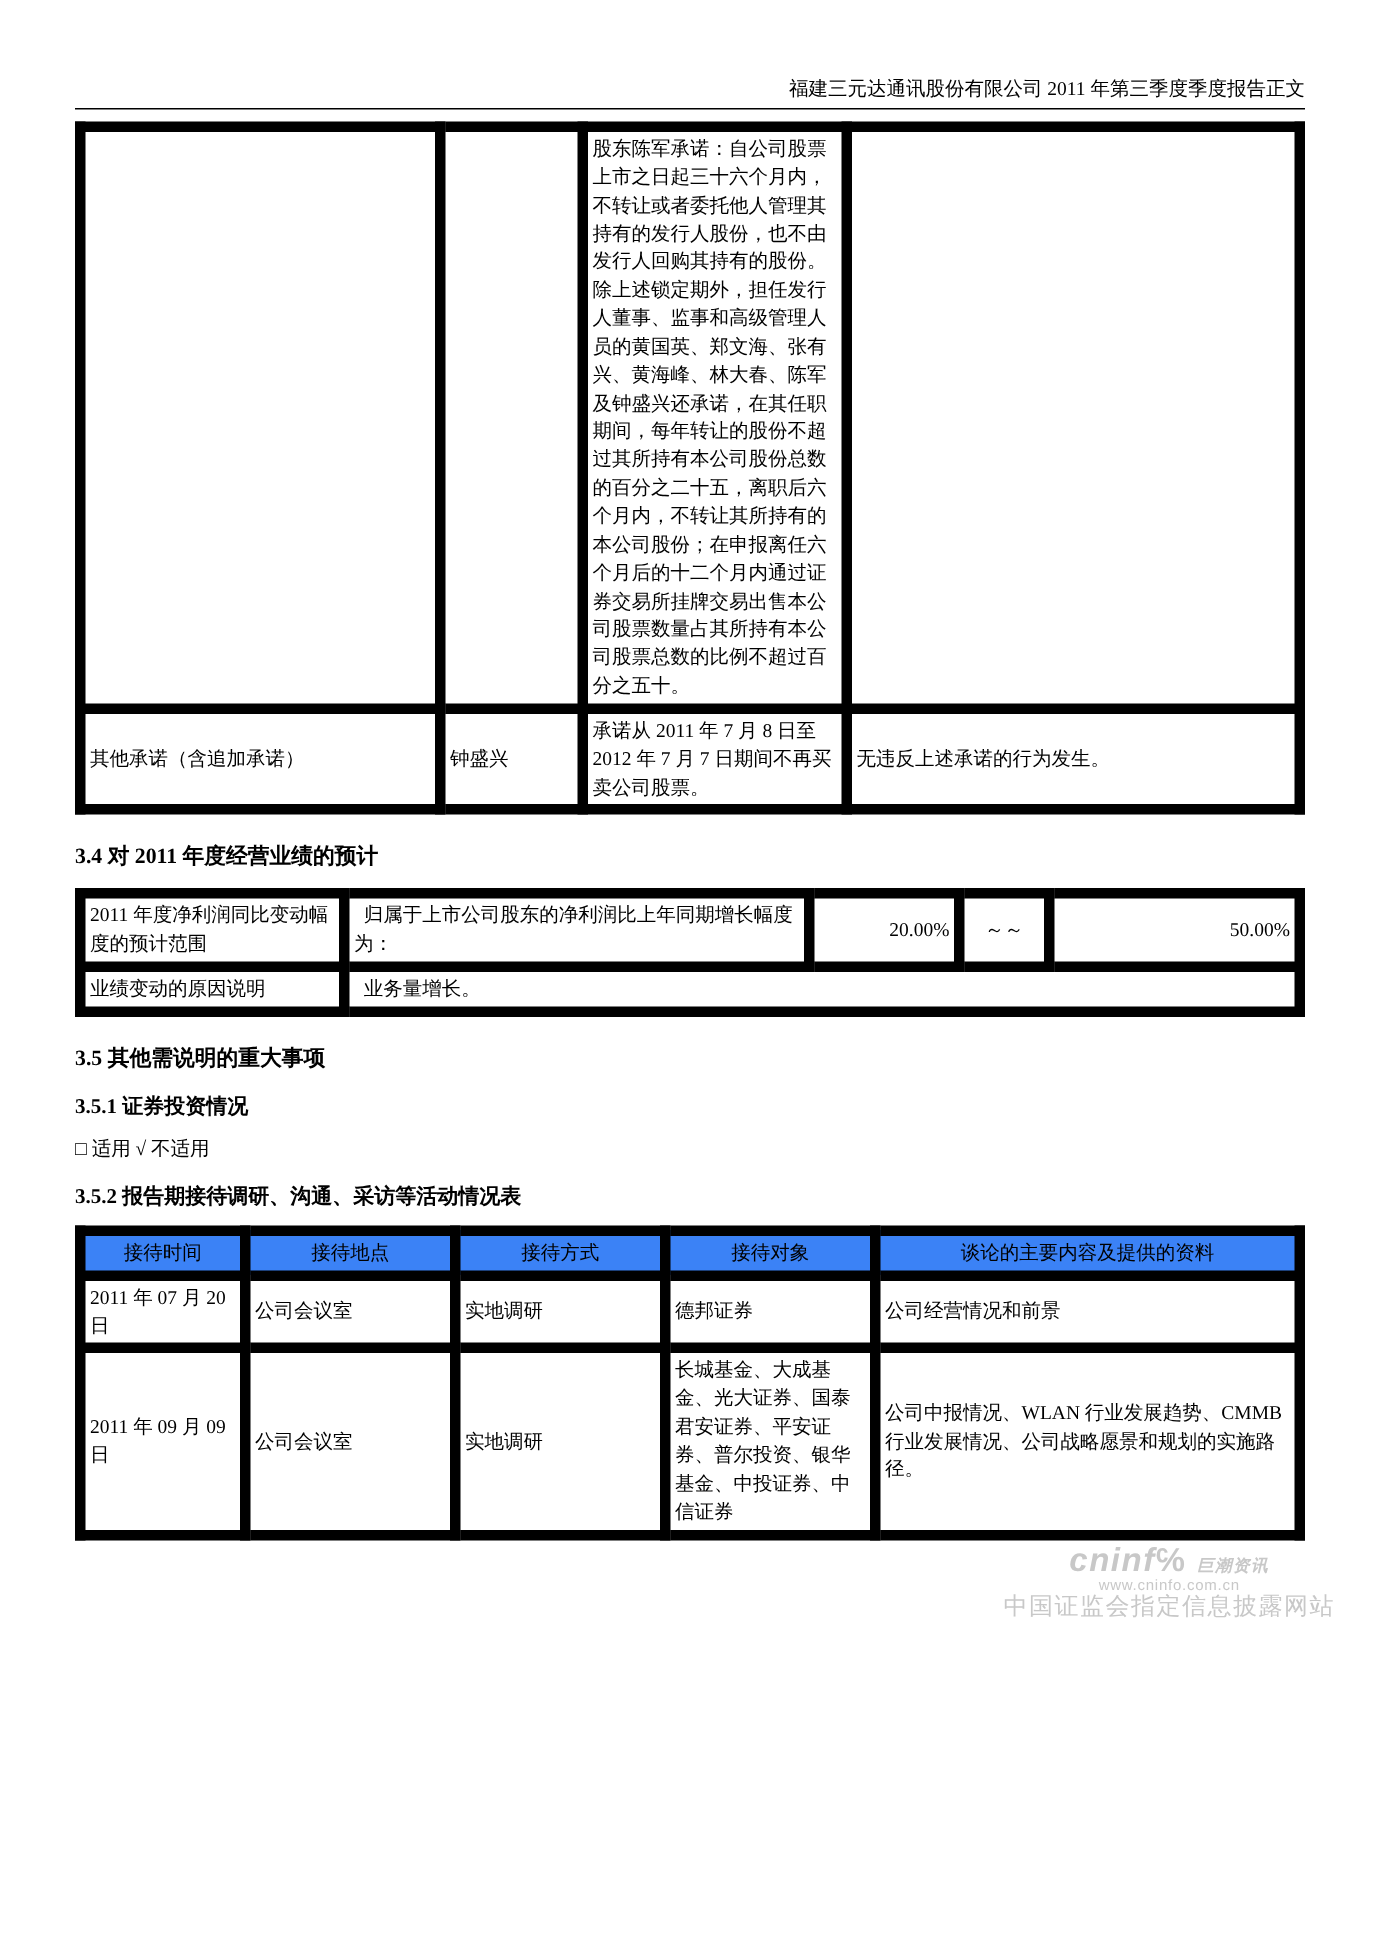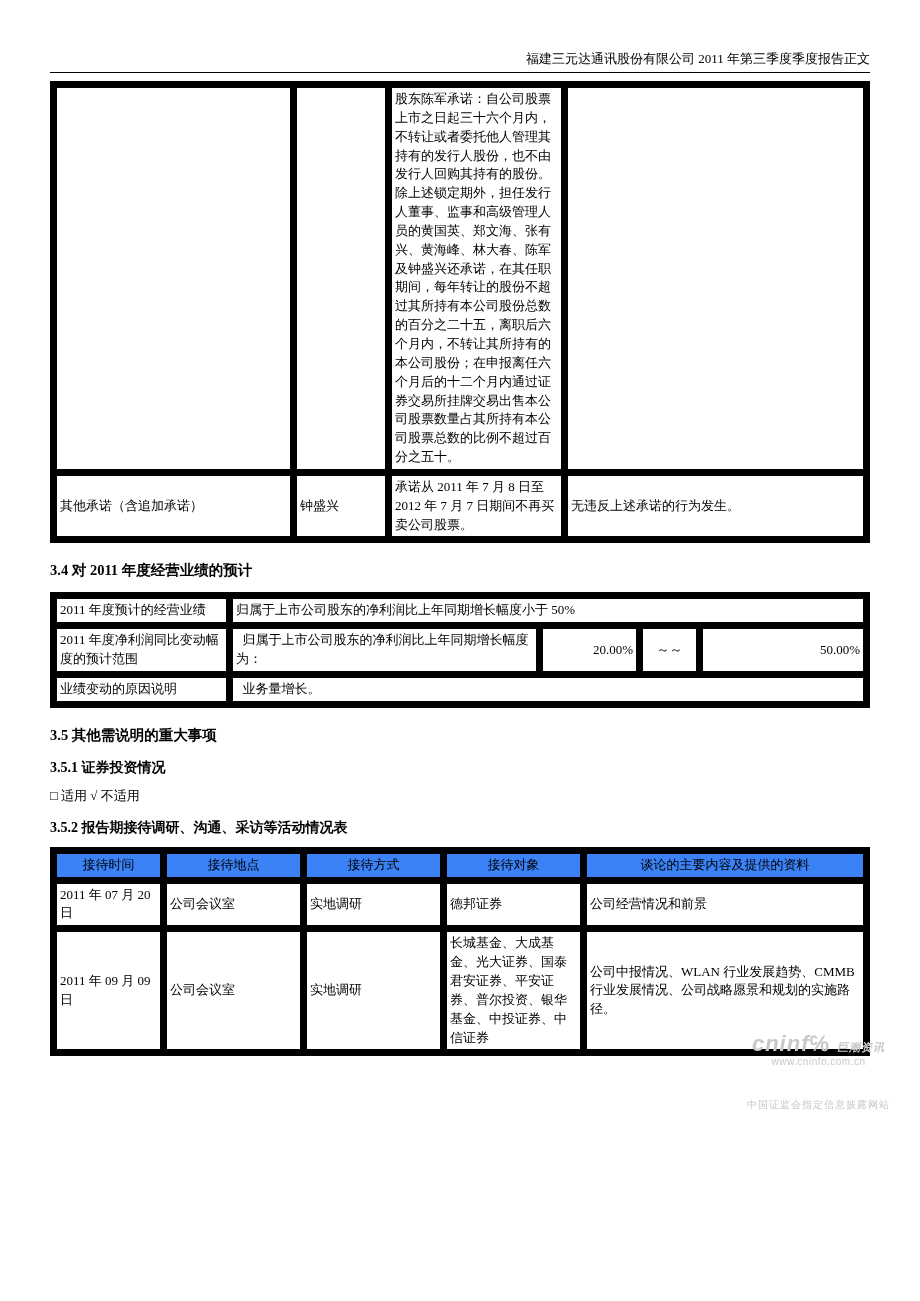--- a/index.html
+++ b/index.html
@@ -72,23 +72,22 @@
     font-size: 22px;
     font-weight: bold;
     font-style: italic;
     letter-spacing: 1px;
   }
   .watermark .url {
     font-size: 10px;
     letter-spacing: 0.5px;
   }
   .watermark .cn {
-    font-size: 10px;
+    font-size: 16px;
     letter-spacing: 1px;
-    margin-top: 32px;
   }
   .watermark .zh {
     font-family: "SimSun", serif;
     font-size: 11px;
   }
 </style>
 </head>
 <body>
 
 <div class="page">
@@ -122,24 +121,20 @@
 
   <table>
     <colgroup>
       <col style="width:176px">
       <col style="width:310px">
       <col style="width:100px">
       <col style="width:60px">
       <col>
     </colgroup>
     <tbody>
-        <tr>
-      <td>2011 年度预计的经营业绩</td>
-      <td colspan="4">归属于上市公司股东的净利润比上年同期增长幅度小于 50%</td>
-    </tr>
     <tr>
       <td>2011 年度净利润同比变动幅度的预计范围</td>
       <td>&nbsp;&nbsp;<span>归属于上市公司股东的净利润比上年同期增长幅度为：</span></td>
       <td class="num-right">20.00%</td>
       <td class="num-center">～～</td>
       <td class="num-right">50.00%</td>
     </tr>
     <tr>
       <td>业绩变动的原因说明</td>
       <td colspan="4">&nbsp;&nbsp;<span>业务量增长。</span></td>

